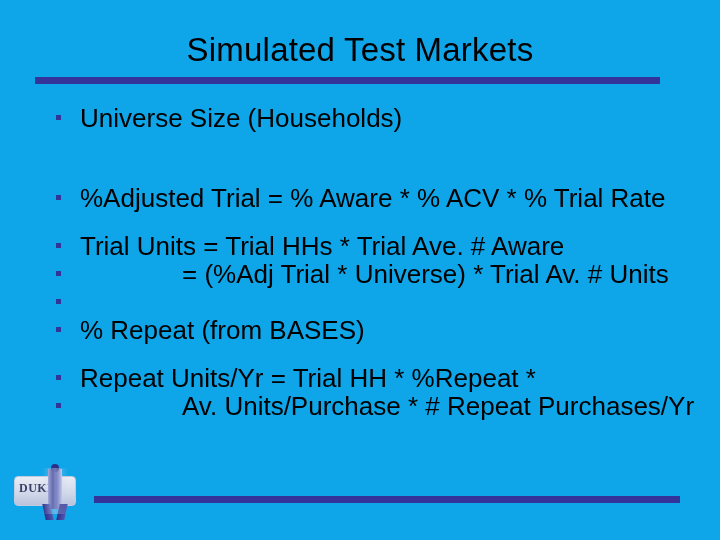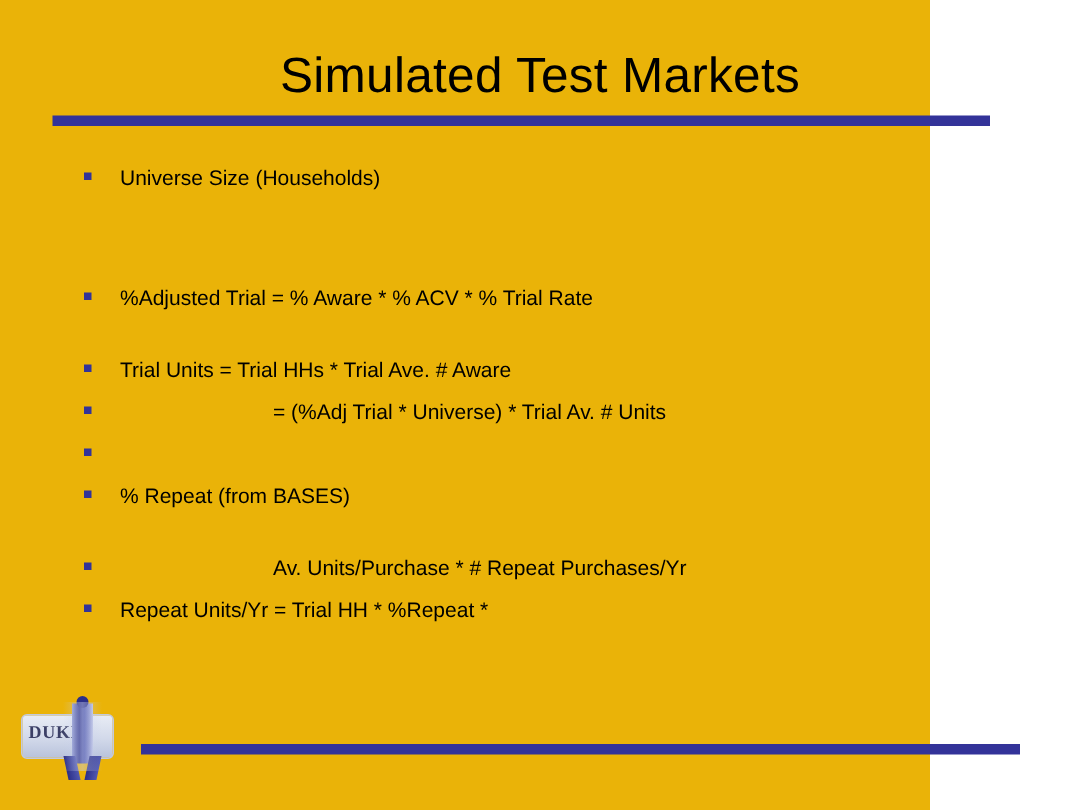--- a/index.html
+++ b/index.html
@@ -8,23 +8,23 @@
     background: #ffffff;
   }
   body {
     width: 720px;
     height: 540px;
     overflow: hidden;
     font-family: "Liberation Sans", sans-serif;
   }
   .slide {
     position: relative;
-    width: 620px;
+    width: 720px;
     height: 540px;
-    background: #eab308;
+    background: #0ea5e9;
   }
 
   
   .title {
     position: absolute;
     left: 0;
     top: 30px;
     width: 720px;
     text-align: center;
     font-size: 33px;
@@ -61,21 +61,21 @@
     width: 720px;
   }
   .blk {
     position: relative;
   }
   .line {
     position: relative;
     display: block;
     height: 28px;
     color: #000000;
-    font-size: 14px;
+    font-size: 26px;
     line-height: 28px;
     white-space: nowrap;
   }
   .line .dot {
     position: absolute;
     left: 56px;
     top: 11px;
     width: 5px;
     height: 5px;
     background: #333399;
@@ -220,27 +220,27 @@
       </div>
       <div class="line">
         <span class="dot"></span>
         <span class="txt">% Repeat (from BASES)</span>
       </div>
     </div>
 
     <div class="gap-md"></div>
 
     <div class="blk">
+      <div class="line">
+        <span class="dot"></span>
+        <span class="txt">Repeat Units/Yr = Trial HH * %Repeat *</span>
+      </div>
       <div class="line indent">
         <span class="dot"></span>
         <span class="txt">Av. Units/Purchase * # Repeat Purchases/Yr</span>
-      </div>
-      <div class="line">
-        <span class="dot"></span>
-        <span class="txt">Repeat Units/Yr = Trial HH * %Repeat *</span>
       </div>
     </div>
 
   </div>
 
   <div class="logo">
     <div class="plate"></div>
     <div class="plate-text">DUKE</div>
     <div class="tower">
       <div class="shaft"></div>

